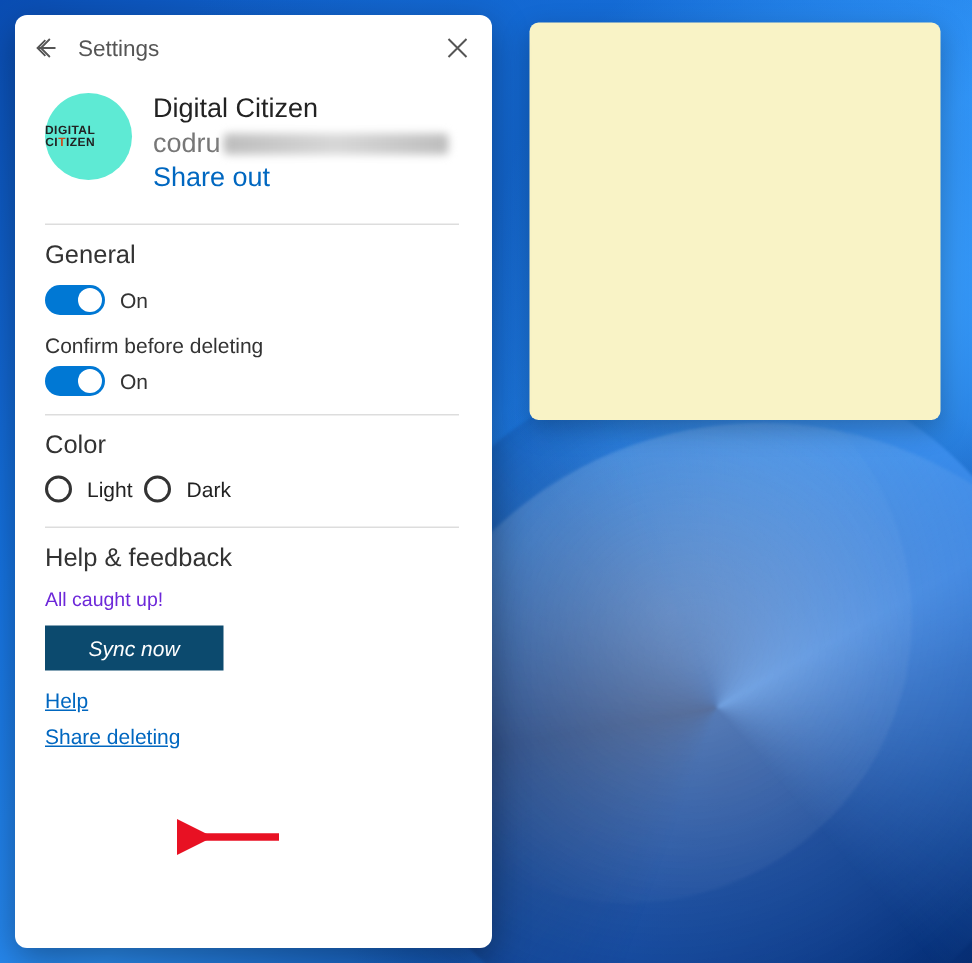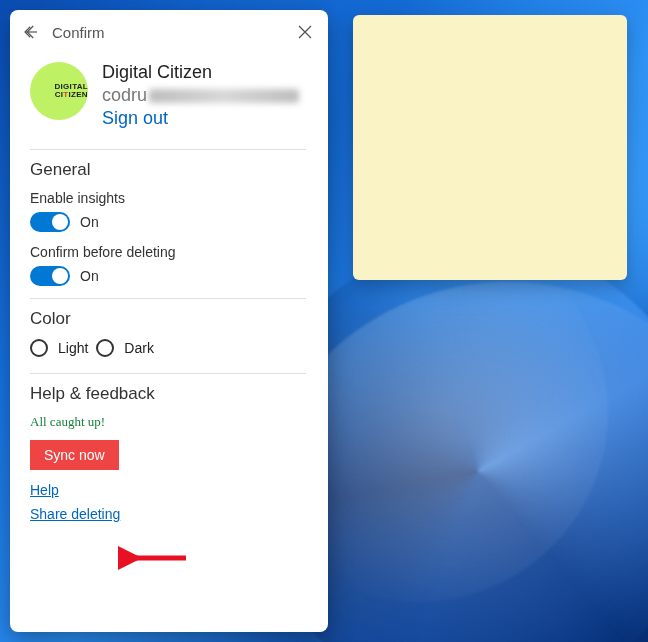--- a/index.html
+++ b/index.html
@@ -64,21 +64,21 @@
   
   .scroll::-webkit-scrollbar { width: 3px; }
   .scroll::-webkit-scrollbar-thumb { background: #888; border-radius: 2px; }
 
   .account {
     display: flex; gap: 14px; align-items: flex-start;
     padding: 8px 0 14px 0;
   }
   .avatar {
     width: 58px; height: 58px; border-radius: 50%;
-    background: #bef264; display:flex; align-items:center; justify-content:flex-end;
+    background: #5eead4; display:flex; align-items:center; justify-content:flex-start;
     font-size: 8px; font-weight: 700; color:#222; line-height:1.05; text-align:center;
     letter-spacing: 0.3px;
   }
   .avatar .t { color:#d04a1a; }
   .acct-text { display:flex; flex-direction:column; gap:2px; font-size:18px; }
   .acct-name { color:#222; }
   .acct-email { color:#777; position:relative; }
   .acct-email .blur {
     display:inline-block; width:150px; height:14px; vertical-align:middle;
     background: linear-gradient(90deg,#bdbdbd,#d7d7d7,#bdbdbd);
@@ -108,26 +108,27 @@
   .radio {
     width:18px; height:18px; border-radius:50%;
     border:2px solid #333; position:relative; flex-shrink:0;
   }
   .radio.selected { border-color:#0078d4; }
   .radio.selected::after {
     content:""; position:absolute; left:3px; top:3px;
     width:8px; height:8px; border-radius:50%; background:#0078d4;
   }
 
-  .status-text { font-size:13px; color:#15803d; margin: 4px 0 10px 0; font-family: Liberation Serif, serif; }
+  .status-text { font-size:13px; color:#6d28d9; margin: 4px 0 10px 0; }
 
   .primary-btn {
-    background:#ef4444; color:#fff; border:none;
-    padding: 7px 14px; font-size:14px; cursor:pointer;
+    background:#0c4a6e; color:#fff; border:none;
+    padding: 7px 29px; font-size:14px; cursor:pointer;
     font-family:inherit;
+    font-style:italic;
   }
 
   .link-stack { display:flex; flex-direction:column; gap:8px; margin-top:12px; font-size:14px; }
   .link-stack .link { text-decoration: underline; }
 
   
   .arrow {
     position:absolute;
     left: 118px; top: 545px;
     pointer-events:none;
@@ -147,21 +148,21 @@
 
     <div class="titlebar">
       <div class="back">
         <svg width="18" height="18" viewBox="0 0 24 24" fill="none" stroke="#555" stroke-width="1.6">
           <path d="M15 4 L7 12 L15 20"></path>
           <path d="M7 12 H21" stroke-width="0"></path>
           <path d="M4 12 H20" stroke="#555" stroke-width="1.6"></path>
           <path d="M11 5 L4 12 L11 19" stroke="#555" stroke-width="1.6"></path>
         </svg>
       </div>
-      <div class="title">Confirm</div>
+      <div class="title">Settings</div>
       <div class="close">
         <svg width="14" height="14" viewBox="0 0 14 14" stroke="#555" stroke-width="1.3">
           <path d="M1 1 L13 13 M13 1 L1 13"></path>
         </svg>
       </div>
     </div>
 
     <div class="scroll">
 
       <div class="account">
@@ -169,30 +170,29 @@
           <div>
             <span>DIGITAL</span><br>
             <span>CI</span><span class="t">T</span><span>IZEN</span>
           </div>
         </div>
         <div class="acct-text">
           <div class="acct-name">Digital Citizen</div>
           <div class="acct-email">
             <span>codru</span><span class="blur"></span>
           </div>
-          <div class="link">Sign out</div>
+          <div class="link">Share out</div>
         </div>
       </div>
 
       <hr class="sep">
 
       <div class="section-h">General</div>
 
       <div class="setting">
-        <div class="setting-label">Enable insights</div>
         <div class="toggle-row">
           <div class="toggle">
               <div class="knob"></div>
             </div>
           <div class="toggle-state">On</div>
         </div>
       </div>
 
       <div class="setting">
         <div class="setting-label">Confirm before deleting</div>

